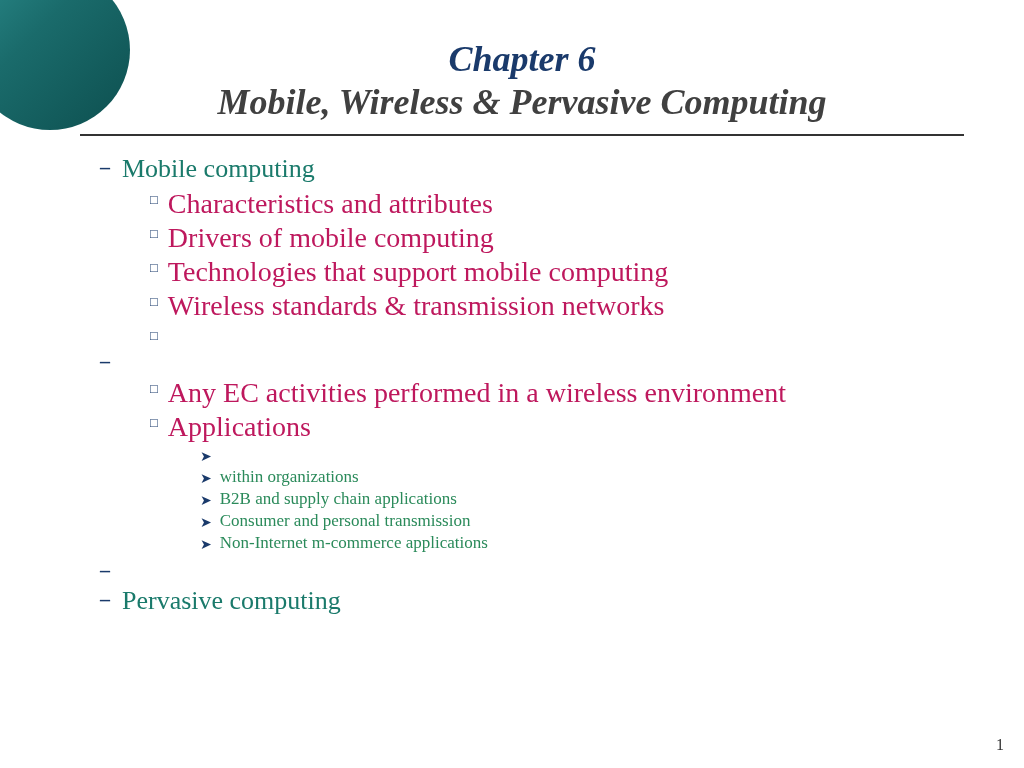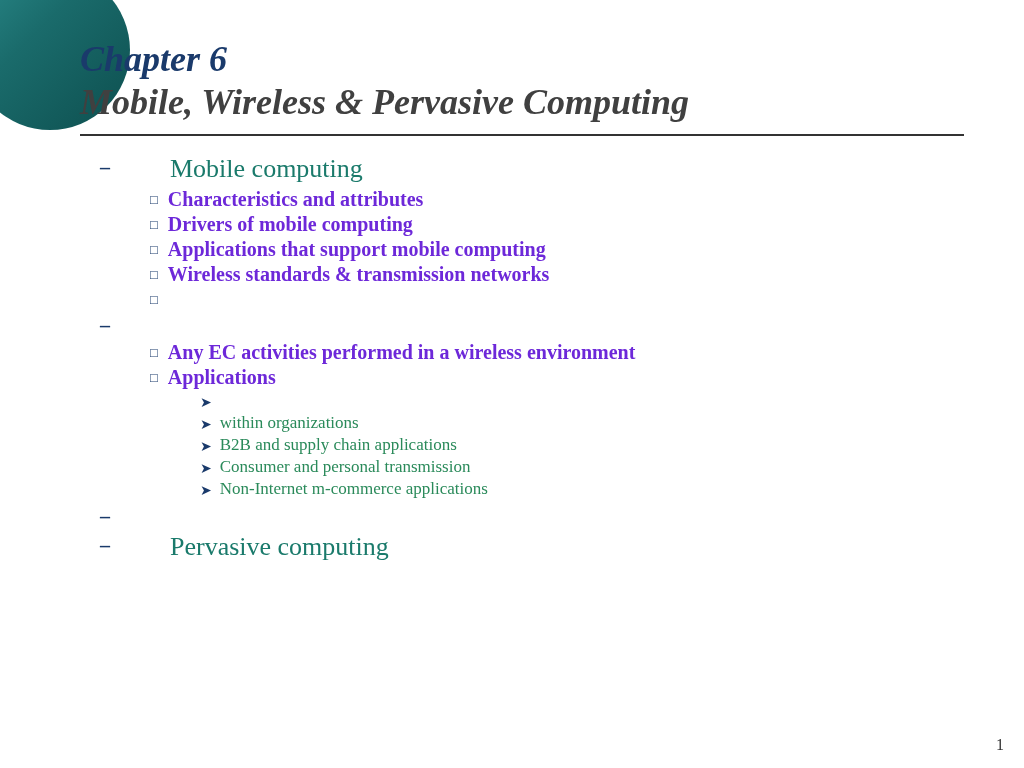--- a/index.html
+++ b/index.html
@@ -1,18 +1,19 @@
 <!DOCTYPE html>
 <html><head>
   <meta charset="utf-8">
   <style>
     * {
       margin: 0;
       padding: 0;
       box-sizing: border-box;
+      text-align: center;
     }
 
     body {
       width: 1024px;
       height: 768px;
       background: #ffffff;
       font-family: 'Times New Roman', Times, serif;
       position: relative;
       overflow: hidden;
     }
@@ -75,21 +76,20 @@
       font-weight: bold;
       margin-right: 12px;
       margin-top: 2px;
       flex-shrink: 0;
     }
 
     .level1-text {
       font-size: 26px;
       color: #1a7a6b;
       font-weight: normal;
-      margin-left: 48px;
     }
 
     
     .level2-list {
       list-style: none;
       padding-left: 50px;
       margin-top: 2px;
     }
 
     .level2 {
@@ -100,23 +100,23 @@
 
     .level2-bullet {
       color: #1a3a6b;
       font-size: 13px;
       margin-right: 10px;
       margin-top: 4px;
       flex-shrink: 0;
     }
 
     .level2-text {
-      font-size: 20px;
-      color: #6d28d9;
-      font-weight: bold;
+      font-size: 28px;
+      color: #be185d;
+      font-weight: normal;
     }
 
     
     .level3-list {
       list-style: none;
       padding-left: 50px;
       margin-top: 2px;
     }
 
     .level3 {
@@ -174,21 +174,21 @@
       <li class="level2">
         <span class="level2-bullet">□</span>
         <span class="level2-text">Characteristics and attributes</span>
       </li>
       <li class="level2">
         <span class="level2-bullet">□</span>
         <span class="level2-text">Drivers of mobile computing</span>
       </li>
       <li class="level2">
         <span class="level2-bullet">□</span>
-        <span class="level2-text">Applications that support mobile computing</span>
+        <span class="level2-text">Technologies that support mobile computing</span>
       </li>
       <li class="level2">
         <span class="level2-bullet">□</span>
         <span class="level2-text">Wireless standards &amp; transmission networks</span>
       </li>
       <li class="level2">
         <span class="level2-bullet">□</span>
       </li>
     </ul>
 

